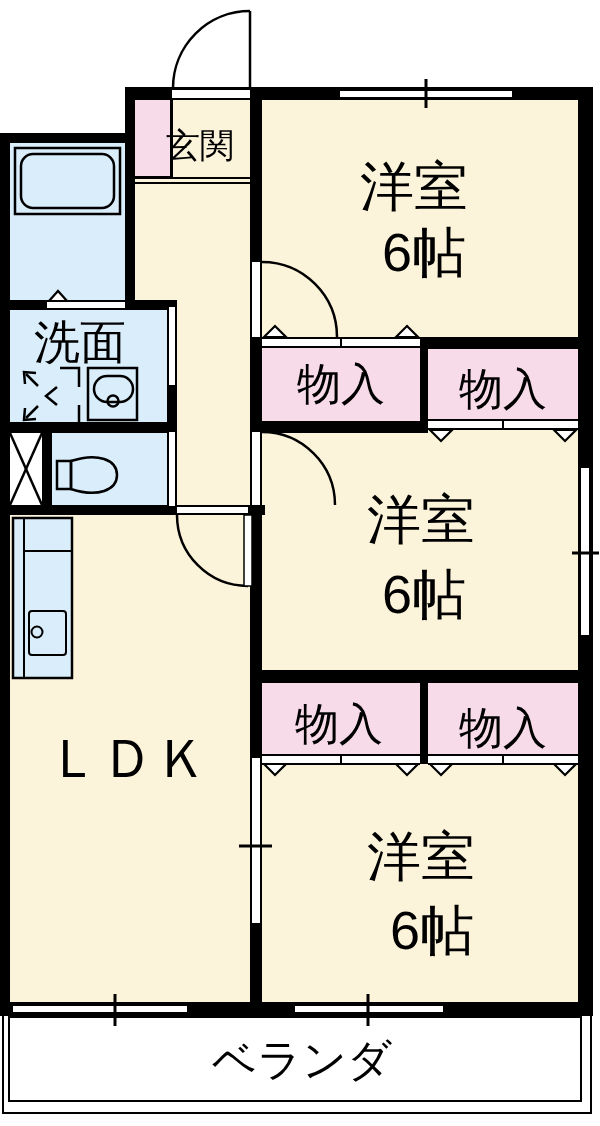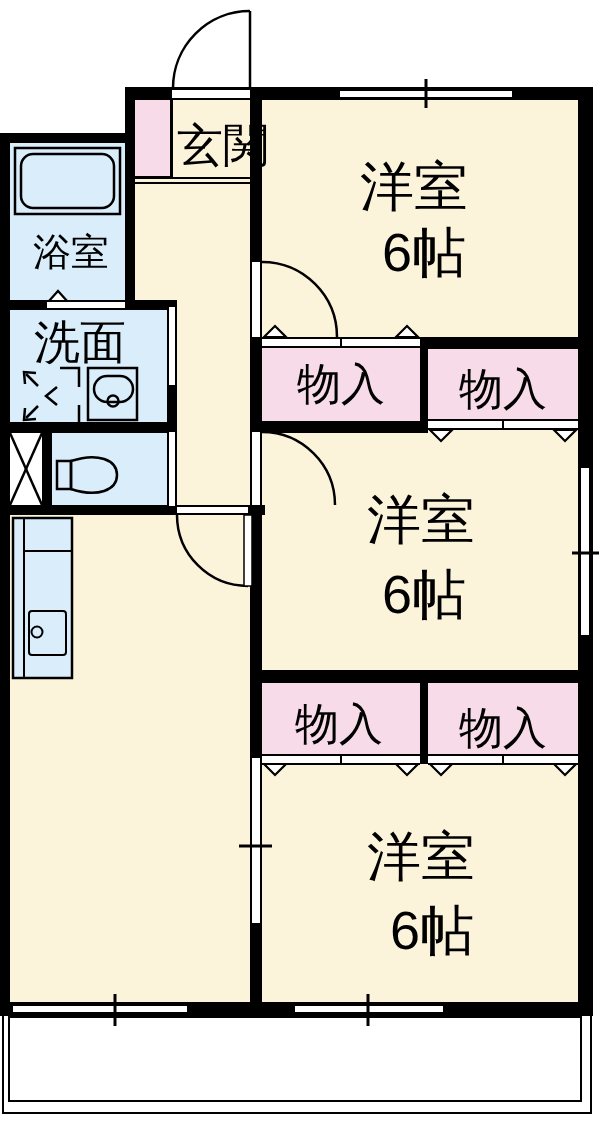--- a/index.html
+++ b/index.html
@@ -154,32 +154,33 @@
 
     <g>
       <rect x="13" y="518" width="59" height="160" fill="#d9edfb" stroke="#000" stroke-width="2.5"></rect>
       <line x1="24" y1="518" x2="24" y2="678" stroke="#000" stroke-width="2"></line>
       <line x1="24" y1="551" x2="72" y2="551" stroke="#000" stroke-width="2"></line>
       <rect x="29" y="611" width="37" height="44" rx="3" fill="none" stroke="#000" stroke-width="2"></rect>
       <circle cx="37" cy="632" r="5.5" fill="none" stroke="#000" stroke-width="2"></circle>
     </g>
   </svg>
 
-  <div class="lbl" style="left:223px;top:145px;font-size:46px;">玄関</div>
-  <div class="lbl" style="left:71px;top:252px;font-size:38px;">浴室</div>
+  <div class="lbl" style="left:200px;top:145px;font-size:34px;">玄関</div>
   <div class="lbl" style="left:80px;top:342px;font-size:46px;">洗面</div>
 
   <div class="lbl" style="left:414px;top:186px;font-size:54px;">洋室</div>
   <div class="lbl" style="left:424px;top:252px;font-size:54px;">6帖</div>
 
   <div class="lbl" style="left:421px;top:519px;font-size:54px;">洋室</div>
   <div class="lbl" style="left:424px;top:594px;font-size:54px;">6帖</div>
 
   <div class="lbl" style="left:421px;top:856px;font-size:54px;">洋室</div>
   <div class="lbl" style="left:432px;top:930px;font-size:54px;">6帖</div>
 
   <div class="lbl" style="left:341px;top:384px;font-size:44px;">物入</div>
   <div class="lbl" style="left:503px;top:389px;font-size:44px;">物入</div>
   <div class="lbl" style="left:339px;top:724px;font-size:44px;">物入</div>
   <div class="lbl" style="left:503px;top:728px;font-size:44px;">物入</div>
 
+  <div class="lbl" style="left:128px;top:758px;font-size:54px;">ＬＤＫ</div>
 
+  <div class="lbl" style="left:302px;top:1060px;font-size:44px;">ベランダ</div>
 </div>
 
 </body></html>

